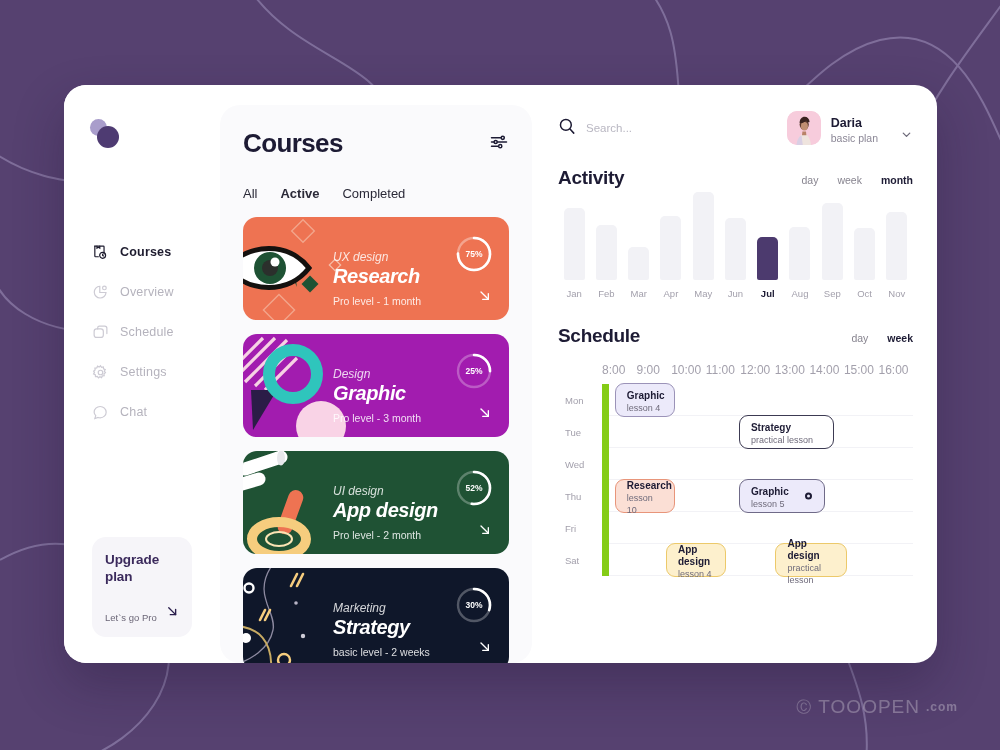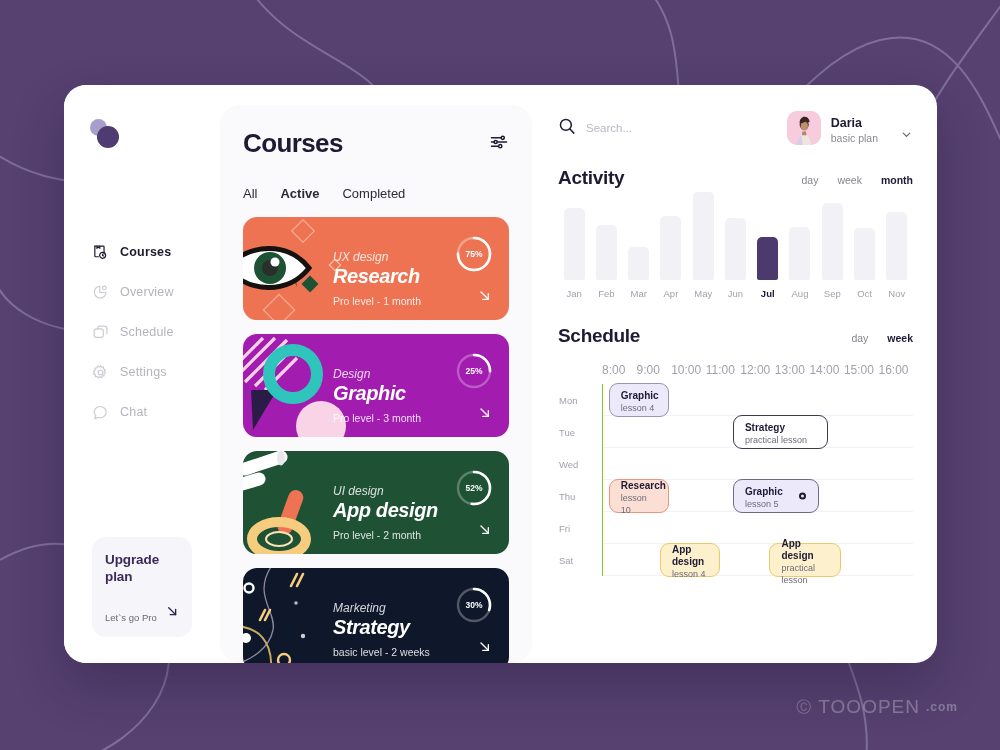--- a/index.html
+++ b/index.html
@@ -131,21 +131,21 @@
   .bar { width: 21px; background: #f2f2f6; border-radius: 5px 5px 2px 2px; }
   .bar.active { background: #4c3a6e; }
   .bar-label { font-size: 9.5px; color: #a3a0ac; margin-top: 8px; }
   .bar-col.active .bar-label { color: #1d1b34; font-weight: bold; }
 
   
   .schedule { margin-top: 26px; }
   .sched-grid { margin-top: 16px; position: relative; }
   .time-row { display: flex; padding-left: 44px; }
   .time-cell { flex: 1 1 0; font-size: 12px; color: #a3a0ac; text-align: left; }
-  .rows { margin-top: 7px; border-left: 1px solid #84cc16; margin-left: 44px; position: relative; }
+  .rows { margin-top: 7px; border-left: 7px solid #84cc16; margin-left: 44px; position: relative; }
   .day-row { height: 32px; border-bottom: 1px solid #f2f2f6; position: relative; }
   .day-label {
     position: absolute; left: -44px; top: 50%; transform: translateY(-50%);
     font-size: 9.5px; color: #a3a0ac;
   }
   .event {
     position: absolute; top: 50%; transform: translateY(-50%);
     height: 34px; border-radius: 9px; border: 1px solid;
     padding: 5px 10px 0 11px; display: flex; flex-direction: column; justify-content: center;
     cursor: pointer;

